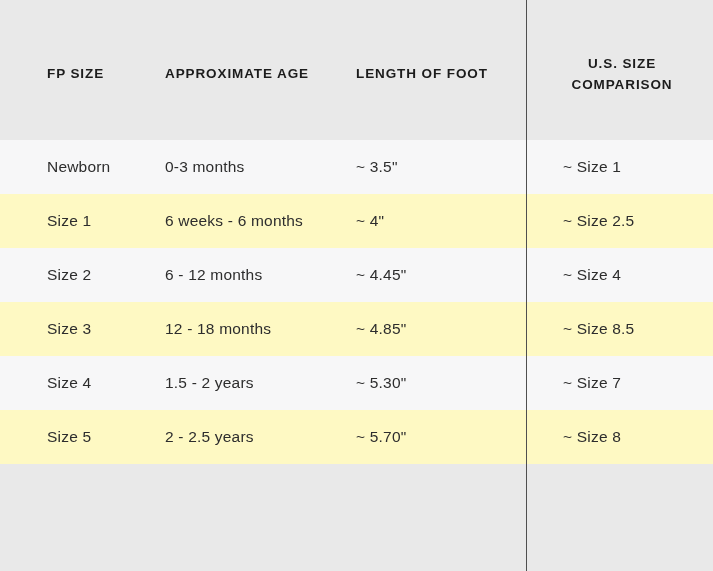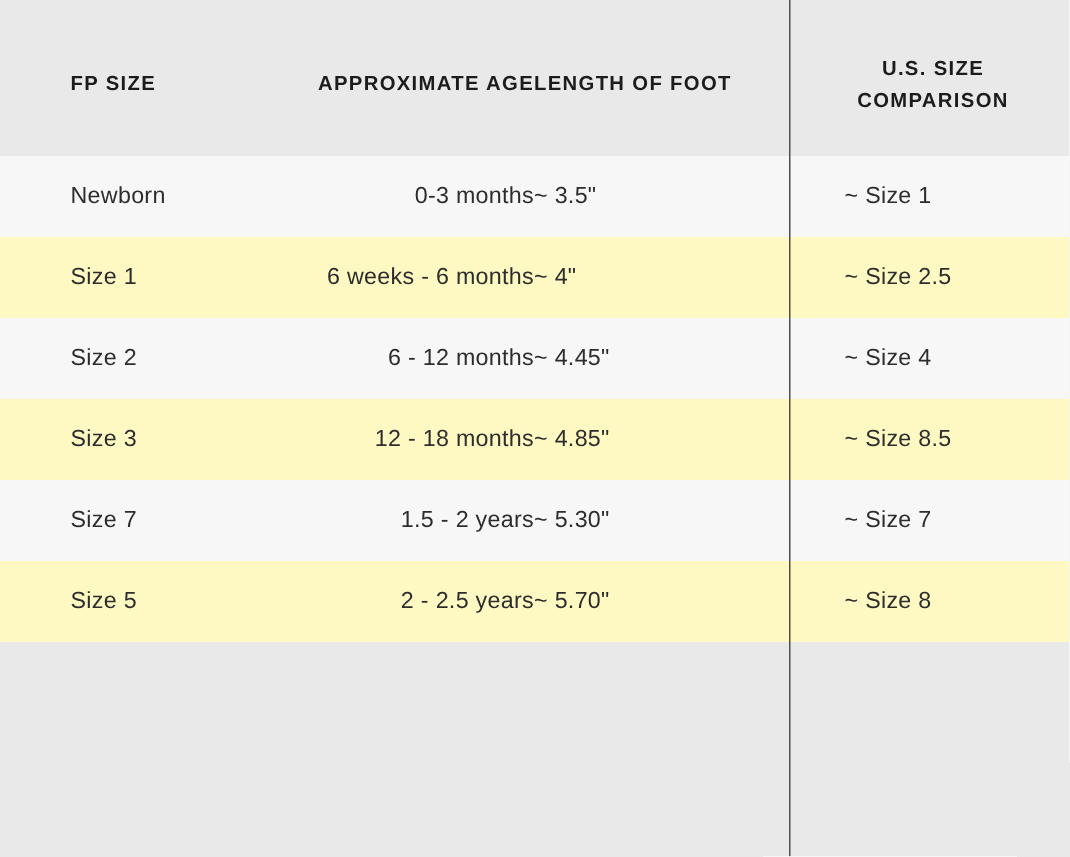--- a/index.html
+++ b/index.html
@@ -15,21 +15,21 @@
     font-family: "Liberation Sans", sans-serif;
     color: #242424;
     overflow: hidden;
   }
   .grid-row {
     display: grid;
     grid-template-columns: 165px 191px 171px 186px;
     align-items: center;
   }
   .chart-header {
-    height: 104px;
+    height: 140px;
     background: #e9e9e9;
     padding-top: 7px;
     box-sizing: border-box;
   }
   .chart-header .cell {
     font-size: 13.5px;
     font-weight: 700;
     letter-spacing: 0.9px;
     color: #1c1c1c;
     line-height: 21px;
@@ -39,21 +39,21 @@
   }
   .row.light { background: #f7f7f8; }
   .row.shaded { background: #fef9c3; }
   .cell {
     font-size: 15.5px;
     letter-spacing: 0.2px;
     color: #2d2d2d;
     white-space: nowrap;
   }
   .cell.c1 { padding-left: 47px; }
-  .cell.c2 { padding-left: 0; text-align: right; }
+  .cell.c2 { padding-left: 0; }
   .cell.c3 { padding-left: 0; }
   .cell.c4 { padding-left: 36px; }
   .wrap-narrow {
     display: block;
     max-width: 118px;
     white-space: normal;
     text-align: center;
   }
   .col-divider {
     position: absolute;
@@ -100,21 +100,21 @@
   </div>
 
   <div class="grid-row row shaded">
     <div class="cell c1">Size 3</div>
     <div class="cell c2">12 - 18 months</div>
     <div class="cell c3">~ 4.85"</div>
     <div class="cell c4">~ Size 8.5</div>
   </div>
 
   <div class="grid-row row light">
-    <div class="cell c1">Size 7</div>
+    <div class="cell c1">Size 4</div>
     <div class="cell c2">1.5 - 2 years</div>
     <div class="cell c3">~ 5.30"</div>
     <div class="cell c4">~ Size 7</div>
   </div>
 
   <div class="grid-row row shaded">
     <div class="cell c1">Size 5</div>
     <div class="cell c2">2 - 2.5 years</div>
     <div class="cell c3">~ 5.70"</div>
     <div class="cell c4">~ Size 8</div>

